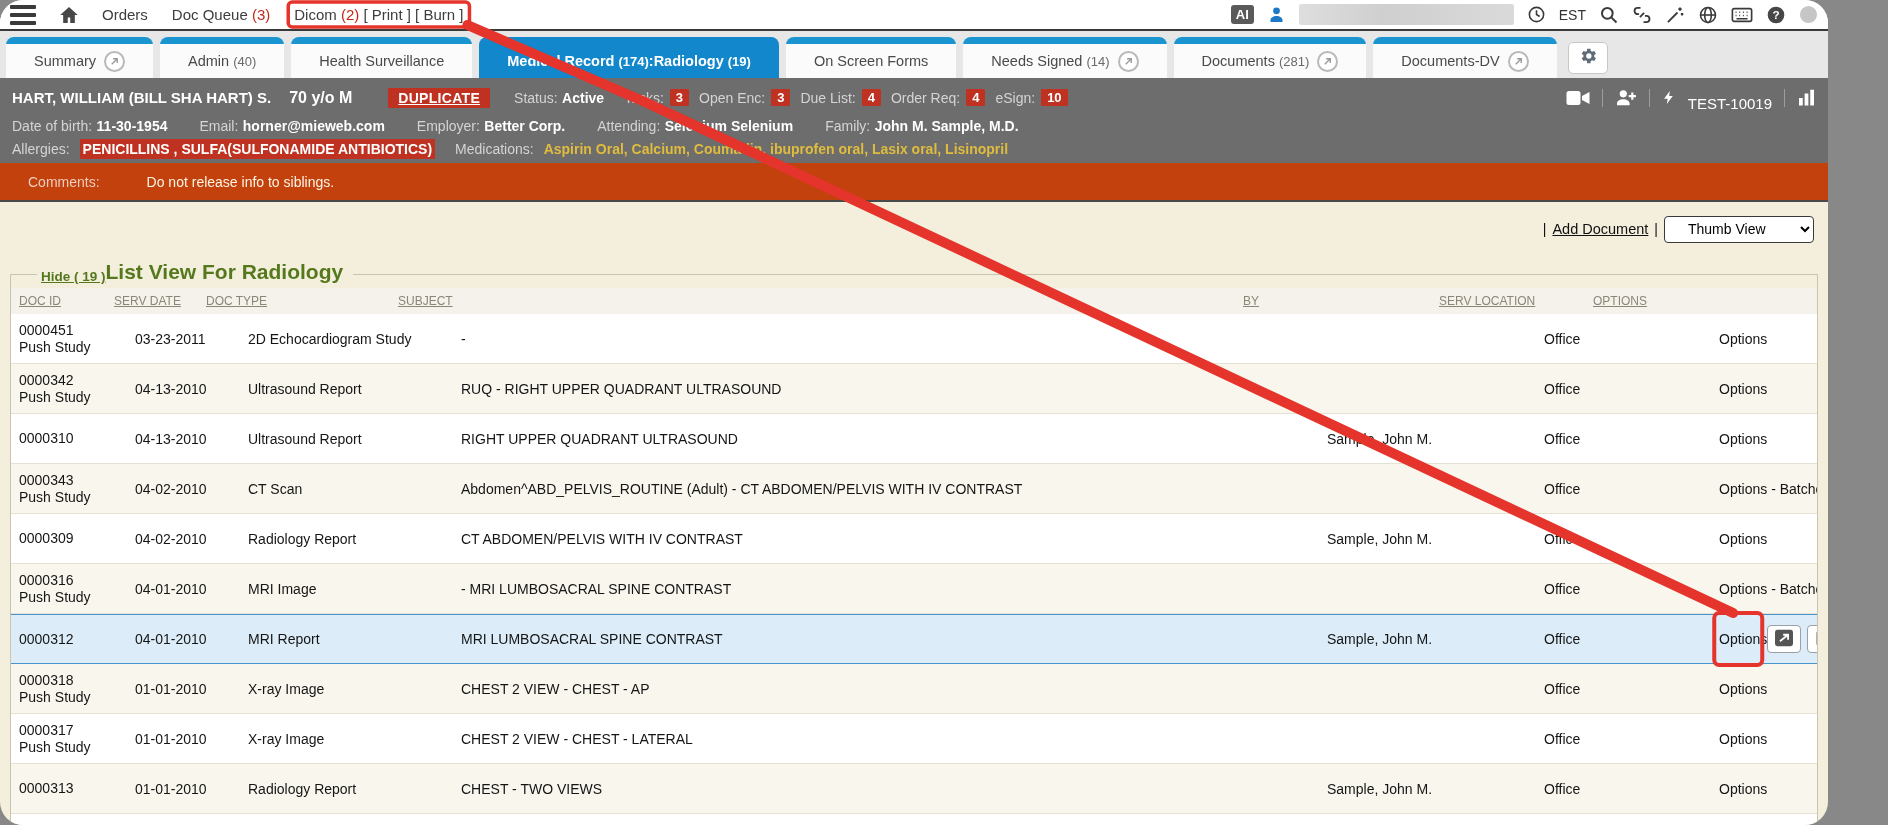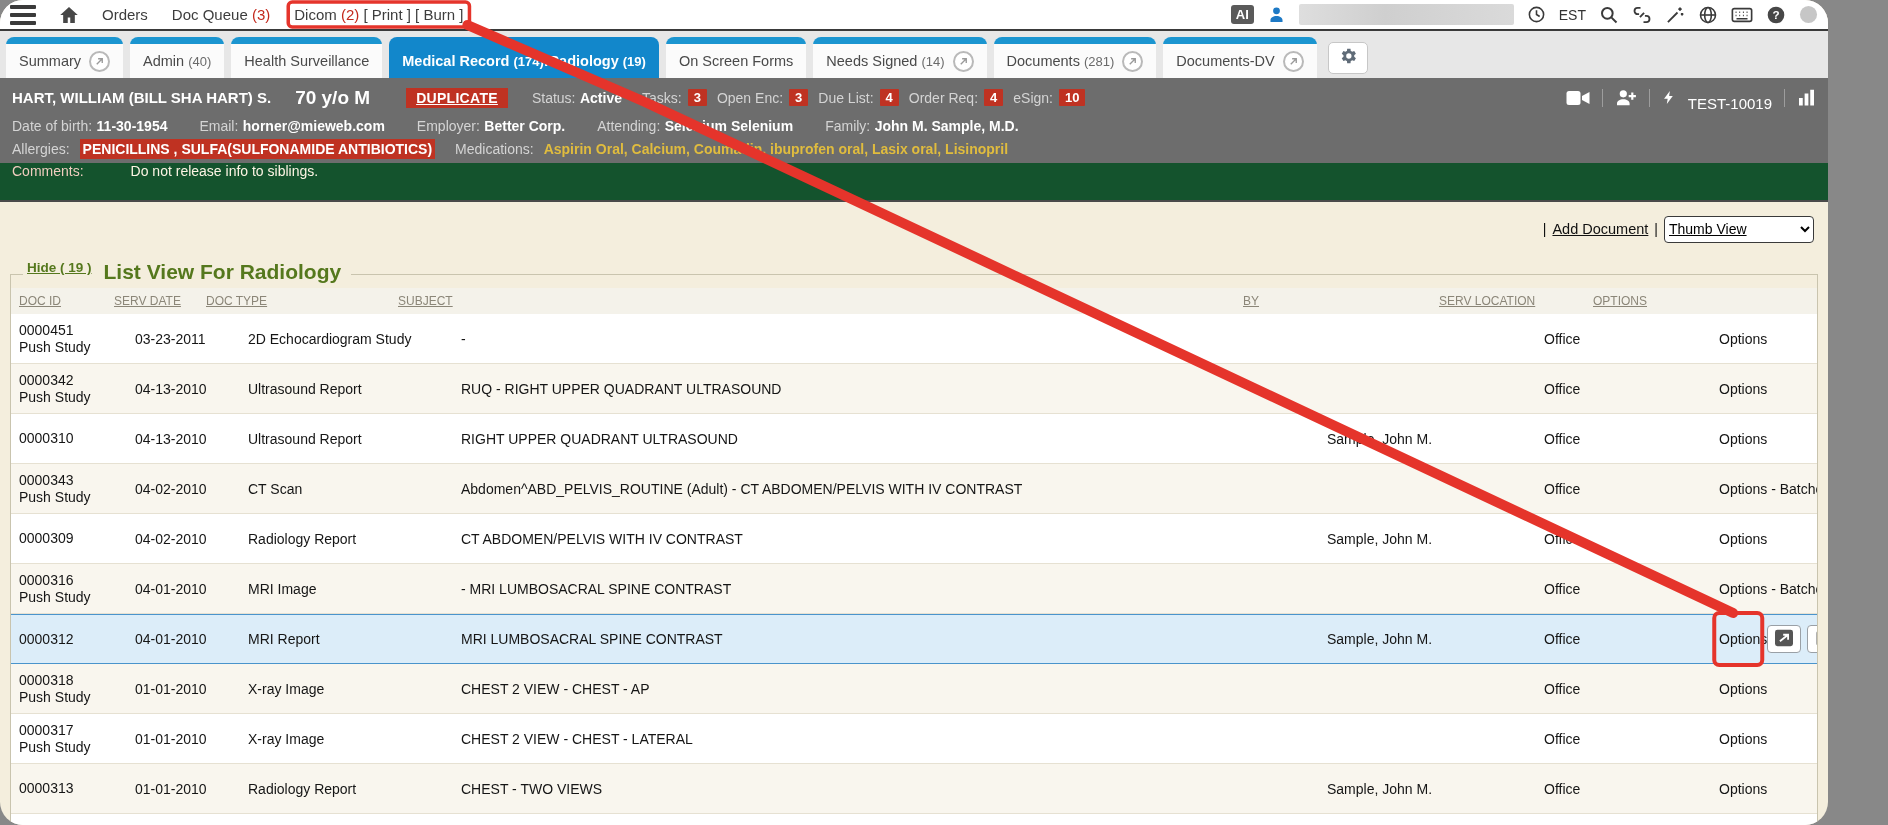--- a/index.html
+++ b/index.html
@@ -16,59 +16,59 @@
   .topnav-right { margin-left:auto; display:flex; align-items:center; gap:13px; }
   .ai-badge { background:#5a5a5a; color:#fff; font-weight:bold; font-size:13px; padding:2px 5px; border-radius:3px; }
   .redacted { width:215px; height:21px; border-radius:2px; background:linear-gradient(90deg,#dedede,#cfcfcf 40%,#dadada); }
   .tz { font-size:14px; color:#333; }
   .icn { display:inline-flex; align-items:center; justify-content:center; color:#3a3a3a; }
   .icn svg { display:block; }
 
   
   .tabbar { height:47px; background:#e7e7e7; display:flex; align-items:flex-end; padding:0 6px; gap:7px; }
   .tab { height:41px; border-radius:8px 8px 0 0; background:#1b95d0; padding-top:7px; cursor:pointer; flex:0 0 auto; }
-  .tab-body { height:34px; background:#fbfbfb; display:flex; align-items:center; gap:8px; padding:0 13px; font-size:14.5px; color:#4a4a4a; white-space:nowrap; }
+  .tab-body { height:34px; background:#fbfbfb; display:flex; align-items:center; gap:8px; padding:0 28px; font-size:14.5px; color:#4a4a4a; white-space:nowrap; }
   .tab .tcnt { font-size:13px; color:#6a6a6a; }
   .tab.active { background:#1287cb; }
   .tab.active .tab-body { background:transparent; color:#fff; font-weight:bold; }
   .tab.active .tcnt { color:#fff; }
   .ext-circle { width:21px; height:21px; border:2px solid #b9b9b9; border-radius:50%; display:flex; align-items:center; justify-content:center; color:#9a9a9a; font-size:12px; background:#fff; }
   .gearbtn { width:40px; height:32px; background:#fff; border:1px solid #c7c7c7; border-radius:5px; display:flex; align-items:center; justify-content:center; margin-left:4px; margin-bottom:4px; cursor:pointer; }
 
   
   .phead { background:#6d6d6d; color:#fff; padding:5px 12px 4px; height:85px; display:flex; flex-direction:column; justify-content:space-between; }
   .prow { display:flex; align-items:center; gap:10px; white-space:nowrap; }
   .pname { font-size:15px; font-weight:bold; }
-  .page-sex { font-size:19px; font-weight:bold; margin-left:14px; margin-right:26px; }
+  .page-sex { font-size:16px; font-weight:bold; margin-left:8px; margin-right:26px; }
   .dup { background:#bf3222; color:#fff; font-weight:bold; font-size:14px; text-decoration:underline; padding:2px 10px; letter-spacing:.3px; cursor:pointer; }
   .plabel { color:#d4d4d4; font-size:14px; }
   .pval { color:#fff; font-size:14px; font-weight:bold; }
   .badge { background:#bf3222; color:#fff; font-size:13px; font-weight:bold; padding:1px 6px; border-radius:1px; cursor:pointer; }
   .counter { display:flex; align-items:center; gap:6px; margin-left:10px; }
   .phead-icons { margin-left:auto; display:flex; align-items:center; gap:12px; color:#fff; }
   .psep { width:1px; height:18px; background:#9d9d9d; }
   .chart-id { font-size:15px; color:#fff;margin-top:12px; }
   .demo-item { margin-right:22px; }
   .allergy-badge { background:#bf3222; color:#fff; font-size:14px; font-weight:bold; padding:2px 3px; cursor:pointer; }
   .meds { color:#e0bc3e; font-size:14px; font-weight:bold; }
 
   
-  .comments { height:39px; background:#14532d; display:flex; align-items:flex-start; padding:0 12px; gap:22px; border-bottom:2px solid #4a4a4a; }
+  .comments { height:39px; background:#c2410c; display:flex; align-items:center; padding:0 28px; gap:22px; border-bottom:2px solid #4a4a4a; }
   .comments .clabel { color:#f0cdbf; font-size:14px; }
   .comments .ctext { color:#fdf4e4; font-size:14px;margin-left:25px; }
 
   
   .content { padding:0 0 0 0; }
   .ctoolbar { display:flex; justify-content:flex-end; align-items:center; padding:12px 14px 0 0; gap:6px; font-size:14px; color:#111; height:42px; }
   .addlink { text-decoration:underline; color:#111; cursor:pointer; font-size:14.5px; }
   .pipe { color:#111; }
-  select.viewsel { width:150px; height:27px; font-size:14px; font-family:"Liberation Sans",sans-serif; border:1px solid #3a3a3a; border-radius:4px; background:#fff; padding:0 0;text-decoration:underline; }
+  select.viewsel { width:150px; height:27px; font-size:14px; font-family:"Liberation Sans",sans-serif; border:1px solid #3a3a3a; border-radius:4px; background:#fff; padding:0 19px; }
 
   .panel { position:relative; margin:30px 10px 0 10px; border:1px solid #c9c4ae; border-bottom:none; }
-  .legend { position:absolute; top:-15px; left:12px; background:#f4eedd; padding:0 10px 0 4px; display:flex; align-items:flex-start; gap:12px; }
+  .legend { position:absolute; top:-15px; left:26px; background:#f4eedd; padding:0 10px 0 4px; display:flex; align-items:flex-end; }
   .hidelink { color:#55781d; font-weight:bold; font-size:13.5px; text-decoration:underline; cursor:pointer; }
   .ltitle { color:#55781d; font-weight:bold; font-size:21px; }
 
   .grid-head, .grid-row { display:grid; grid-template-columns:95px 92px 192px 845px 196px 154px 1fr; align-items:center; }
   .grid-head { margin-top:13px; background:#f4f2ea; height:26px; }
   .grid-head > div { font-size:12px; color:#8b8678; text-decoration:underline; padding-left:8px; cursor:pointer; white-space:nowrap; }
   .grid-row { height:50px; background:#fff; border-bottom:1px solid #e6e1d2; font-size:14px; color:#151515;gap:21px; }
   .grid-row.alt { background:#f9f6ee; }
   .grid-row > div { padding-left:8px; overflow:hidden; white-space:nowrap; }
   .docid-cell { display:flex; flex-direction:column; justify-content:center; line-height:17px; }

